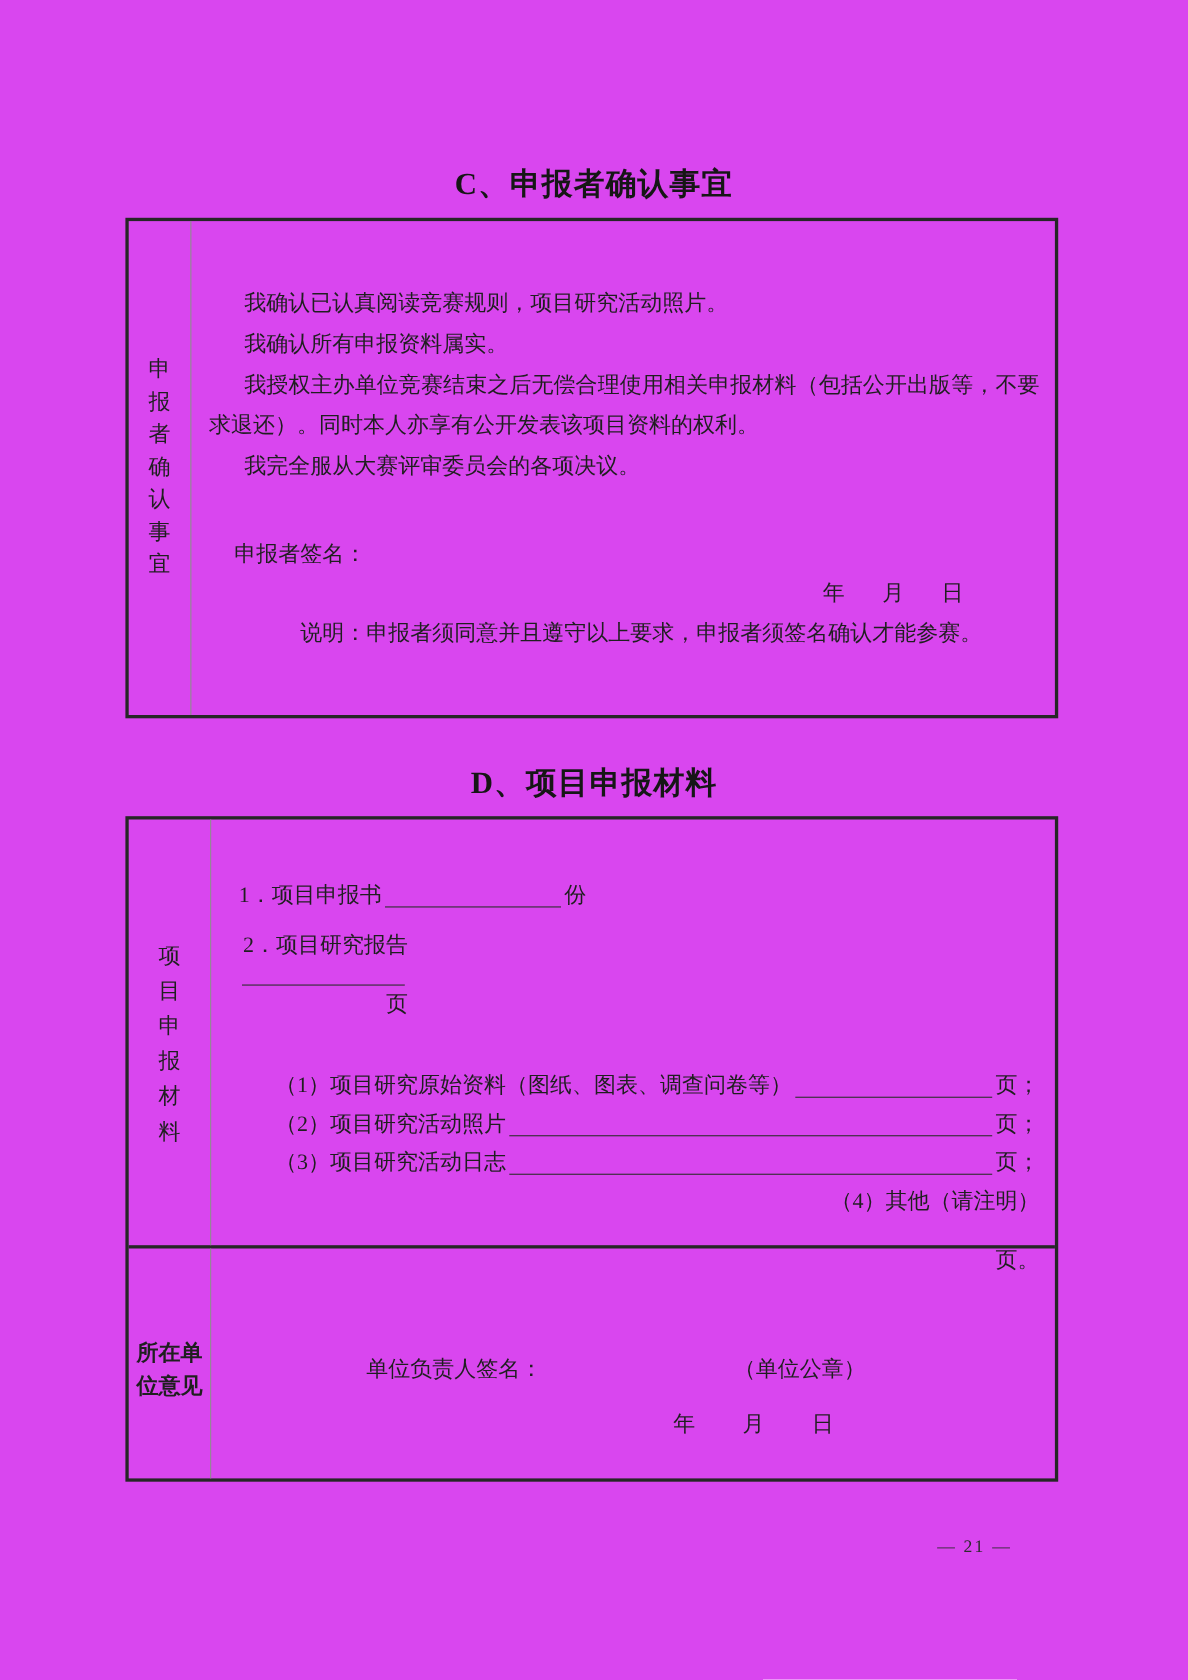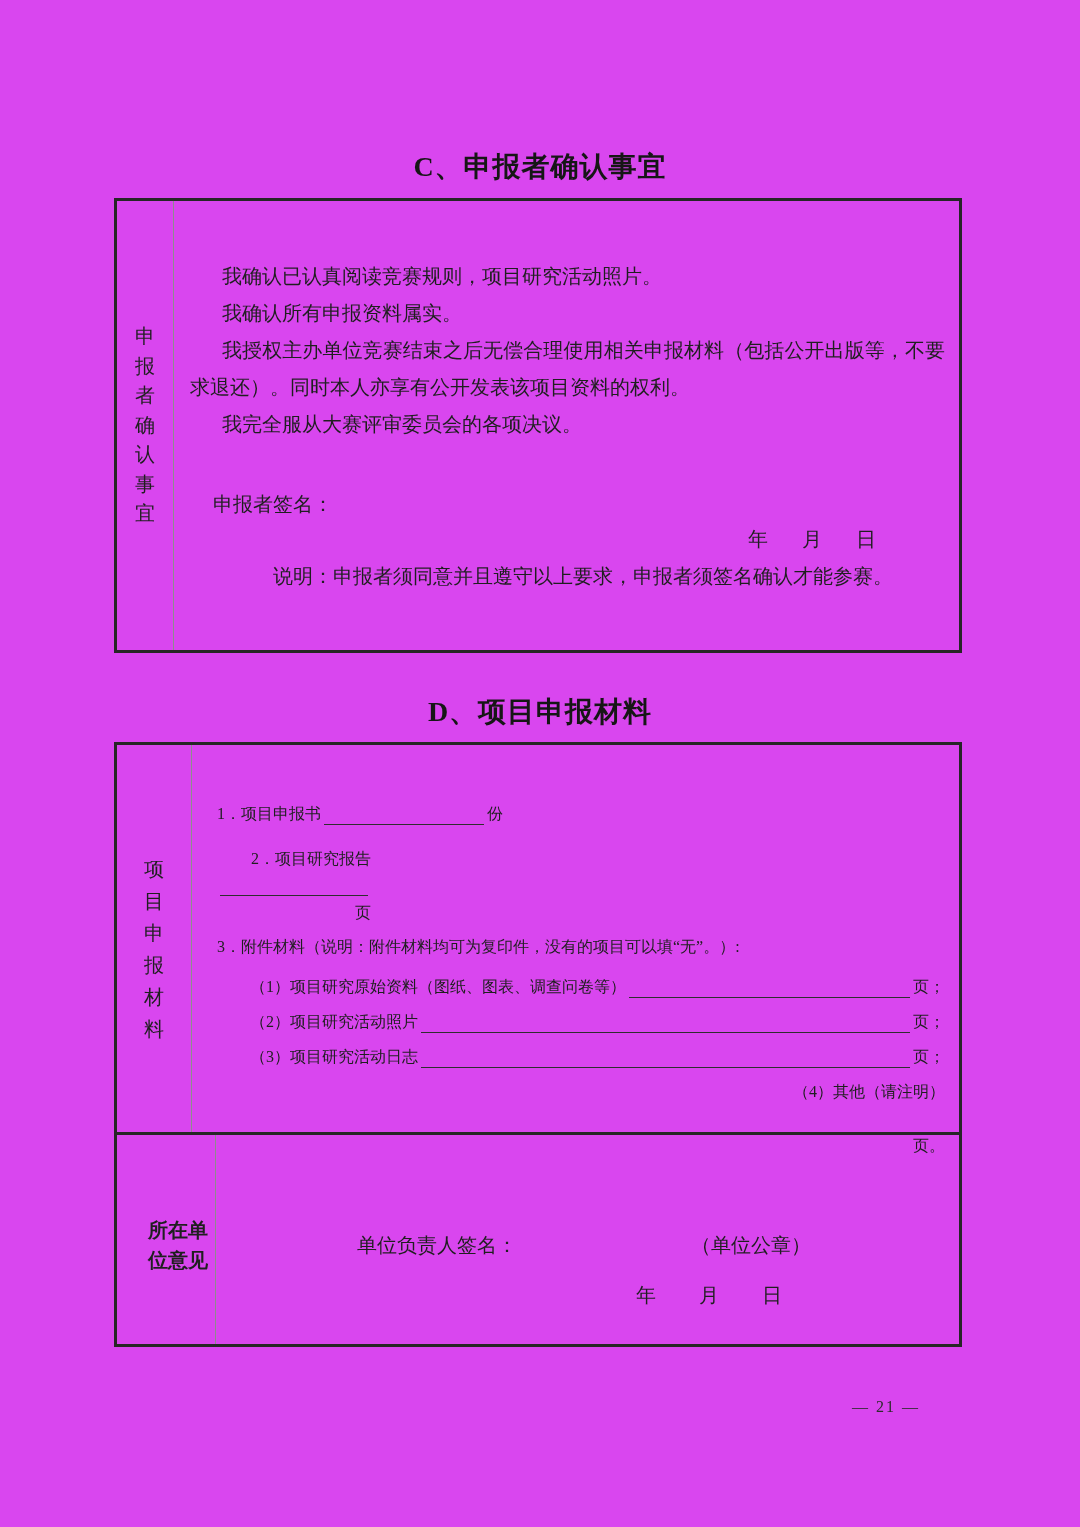--- a/index.html
+++ b/index.html
@@ -24,22 +24,22 @@
   .abs{position:absolute;font-size:20px;line-height:26px;white-space:nowrap;}
   .sigC{left:96px;top:290px;}
   .date-row{display:flex;}
   .dateC{left:631px;top:325px;gap:34px;}
   .noteC{left:156px;top:362px;}
   
   #tableD{position:absolute;left:114px;top:742px;width:848px;height:605px;
           box-sizing:border-box;border:3px solid #262626;display:flex;flex-direction:column;}
   .row{display:flex;box-sizing:border-box;}
   .row1{flex:0 0 390px;border-bottom:3px solid #262626;}
-  .row2{flex:1;margin-left:24px;}
-  .dcontent{flex:1;position:relative;font-size:16px;}
+  .row2{flex:1;}
+  .dcontent{flex:1;position:relative;font-size:20px;}
   .d-line{position:absolute;display:flex;align-items:flex-end;line-height:28px;}
   .d-line span{white-space:nowrap;}
   .uline{display:inline-block;height:22px;border-bottom:1px solid #2e2e2e;margin:0 3px 3px 3px;}
   .grow{flex:1 1 auto;}
   .ucontent{flex:1;position:relative;}
   .dateU{gap:43px;}
   .pageno{position:absolute;left:852px;top:1398px;font-size:16px;letter-spacing:2px;color:#2c2c2c;text-align:center;}
 </style>
 </head>
 <body>
@@ -89,23 +89,20 @@
         <div class="d-line" style="top:55px;left:25px;">
           <span>1．项目申报书</span>
           <span class="uline" style="width:160px;"></span>
           <span>份</span>
         </div>
         <div class="d-line" style="top:100px;left:25px;flex-direction:column;">
           <span>2．项目研究报告</span>
           <span class="uline" style="width:148px;"></span>
           <span>页</span>
         </div>
-        <div class="d-line" style="top:188px;left:25px;">
-          <span>3．附件材料（说明：附件材料均可为复印件，没有的项目可以填“无”。）:</span>
-        </div>
         <div class="d-line" style="top:228px;left:58px;right:14px;">
           <span>（1）项目研究原始资料（图纸、图表、调查问卷等）</span>
           <span class="uline grow"></span>
           <span>页；</span>
         </div>
         <div class="d-line" style="top:263px;left:58px;right:14px;">
           <span>（2）项目研究活动照片</span>
           <span class="uline grow"></span>
           <span>页；</span>
         </div>

